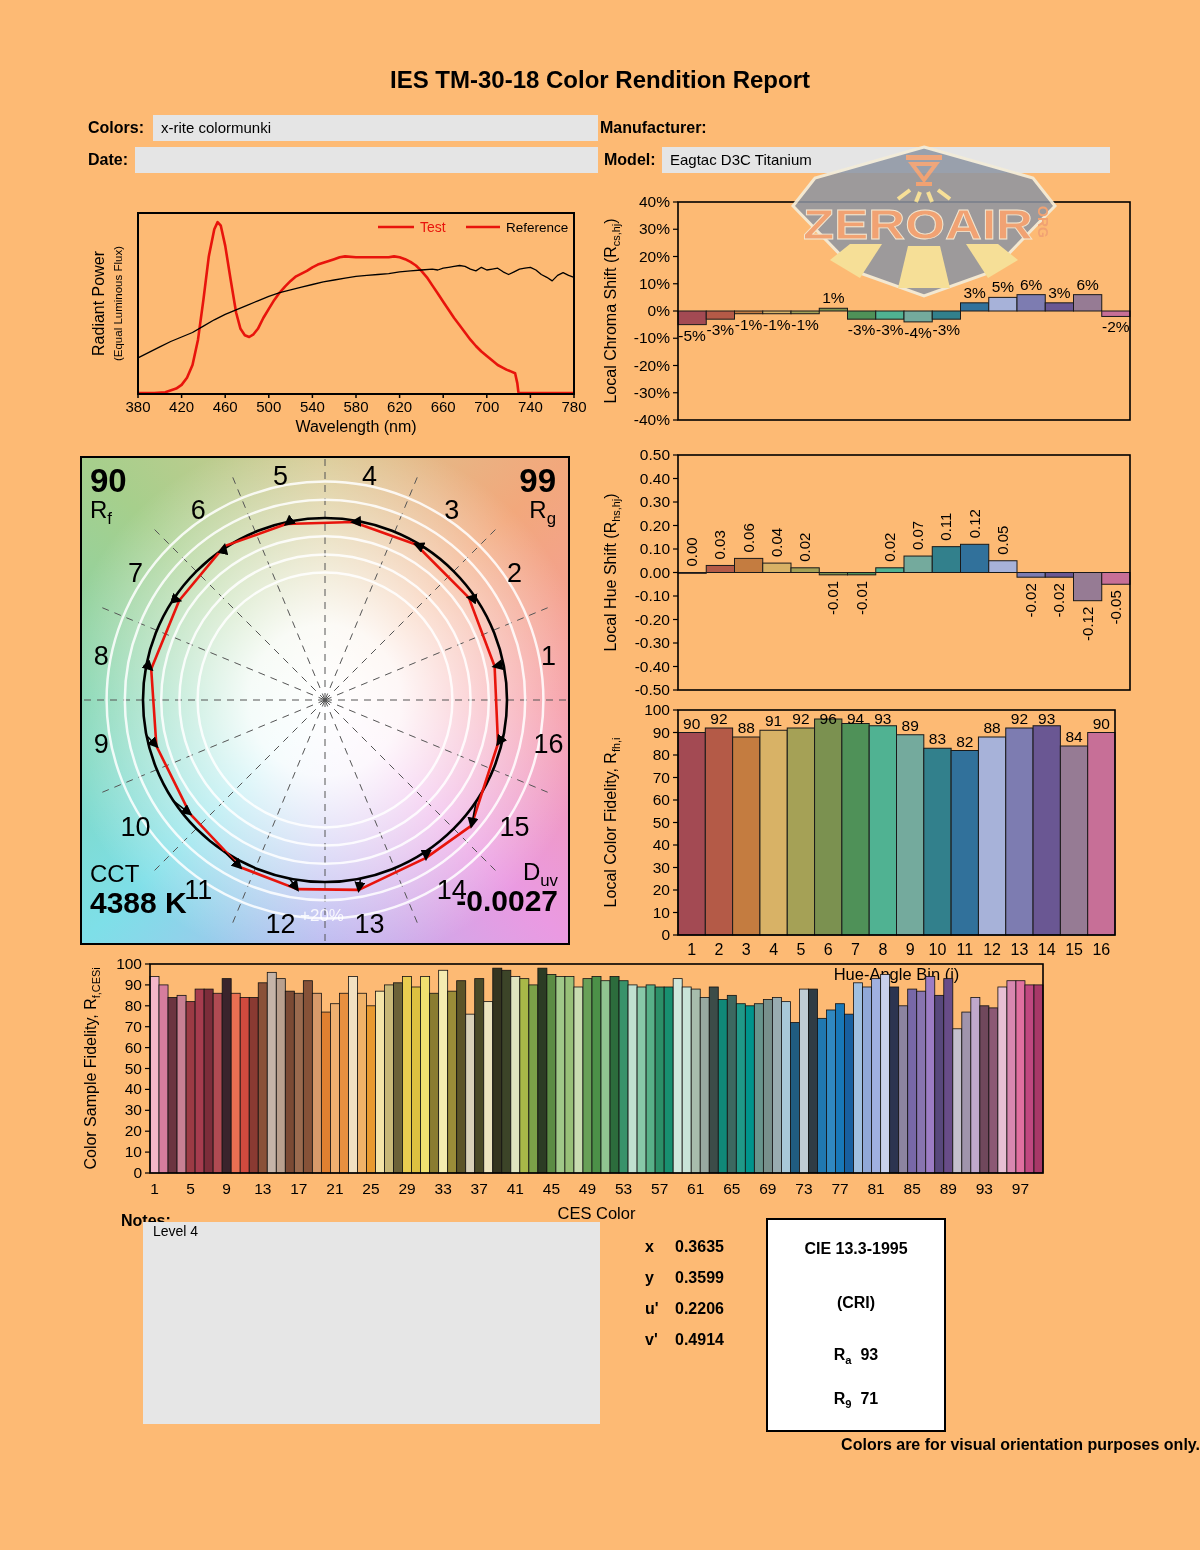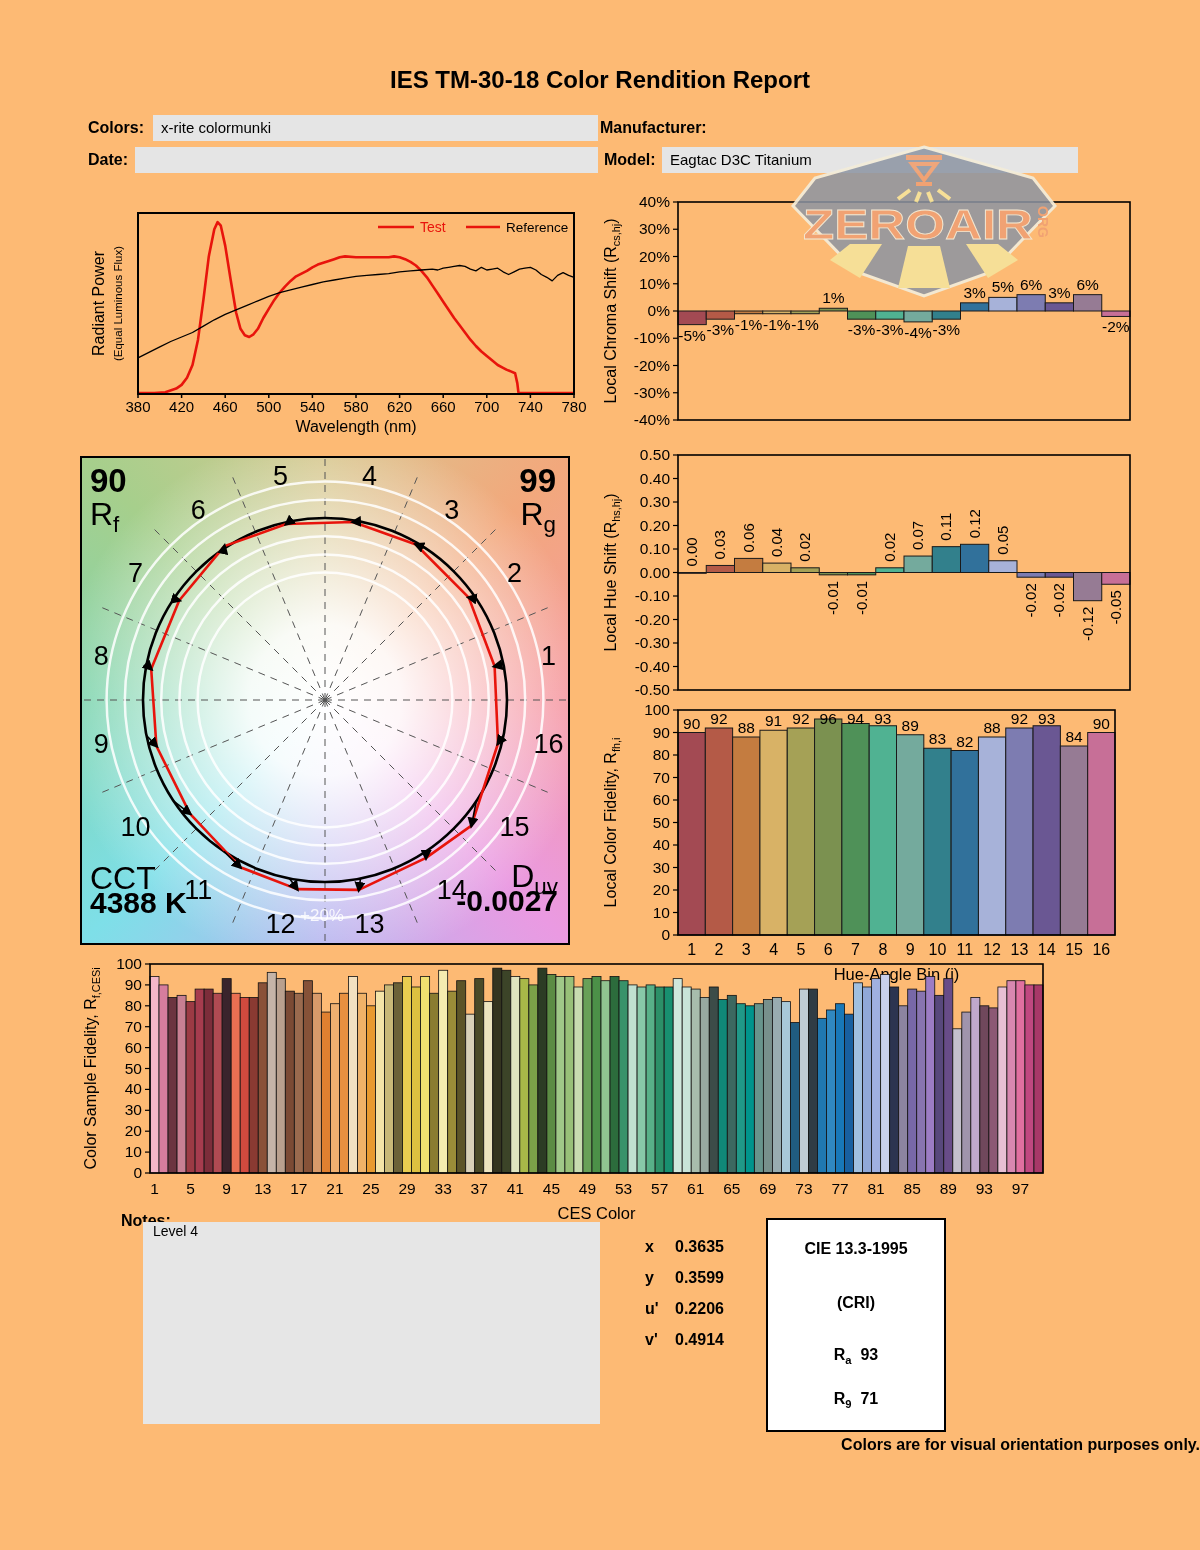--- a/index.html
+++ b/index.html
@@ -9,21 +9,21 @@
   .title{left:0;top:66px;width:1200px;text-align:center;font-size:24px;font-weight:bold;}
   .field-label{font-size:16px;font-weight:bold;}
   .field-box{background:#e5e5e5;height:26px;font-size:15px;line-height:26px;padding-left:8px;box-sizing:border-box;}
   sub{font-size:70%;}
   .square{left:80px;top:456px;width:490px;height:489px;border:2px solid #000;box-sizing:border-box;overflow:hidden;
     background:
       radial-gradient(circle at 50% 50%, rgba(255,255,255,1) 0%, rgba(255,255,255,.92) 22%, rgba(255,255,255,.55) 45%, rgba(255,255,255,0) 78%),
       conic-gradient(from 0deg,#d8c890 0deg,#f2a87c 45deg,#f699a2 90deg,#ea9ae2 135deg,#b7b5ef 180deg,#7edfe8 225deg,#80d5b0 270deg,#a6cf8c 315deg,#d8c890 360deg);}
   .corner{position:absolute;line-height:1;}
   .big-num{font-size:33px;font-weight:bold;}
-  .mid-txt{font-size:32px;}
+  .mid-txt{font-size:24px;}
   .big-val{font-size:30px;font-weight:bold;}
   .ring-label{position:absolute;color:rgba(255,255,255,.85);font-size:17px;}
   .notes-box{background:#e6e6e6;}
   .cri-box{border:2px solid #000;background:#fff;text-align:center;}
   .cri-line{font-size:16px;font-weight:bold;text-align:center;}
   .footer{font-size:16px;font-weight:bold;text-align:right;}
   svg text{font-family:"Liberation Sans", sans-serif;}
   .chroma-row{display:flex;font-size:16px;font-weight:bold;margin-bottom:13px;}
   .chroma-row .lab{width:30px;}
 </style>
@@ -34,21 +34,21 @@
 
   <div class="abs title">IES TM-30-18 Color Rendition Report</div>
 
   <div class="abs field-label" style="left:88px;top:119px;">Colors:</div>
   <div class="abs field-box" style="left:153px;top:115px;width:445px;">x-rite colormunki</div>
   <div class="abs field-label" style="left:600px;top:119px;">Manufacturer:</div>
 
   <div class="abs field-label" style="left:88px;top:151px;">Date:</div>
   <div class="abs field-box" style="left:135px;top:147px;width:463px;"></div>
   <div class="abs field-label" style="left:604px;top:151px;">Model:</div>
-  <div class="abs field-box" style="left:662px;top:147px;width:416px;">Eagtac D3C Titanium</div>
+  <div class="abs field-box" style="left:662px;top:147px;width:448px;">Eagtac D3C Titanium</div>
 
   <svg id="spd-svg" class="abs" style="left:86px;top:200px;" width="500" height="245" viewBox="0 0 500 245">
       <polyline points="52.0,193.1 68.3,193.1 79.3,192.2 90.2,188.6 95.6,184.9 101.0,177.7 106.5,165.0 112.0,139.7 117.4,99.9 122.8,56.4 128.3,29.3 131.6,22.1 134.8,25.7 139.2,45.6 144.7,80.0 150.1,112.5 154.5,128.8 158.8,135.2 163.2,137.0 167.5,134.3 171.9,128.8 177.3,118.0 182.8,108.9 188.3,99.9 193.7,92.6 199.2,86.3 204.6,80.9 210.1,76.3 215.5,73.6 220.9,70.9 226.4,67.3 231.8,64.6 237.3,62.8 242.8,61.0 248.2,59.2 253.7,57.3 259.1,56.4 270.0,57.3 280.9,57.3 291.8,57.3 302.7,57.3 308.1,56.4 313.6,57.3 319.1,59.2 324.5,61.9 329.9,65.5 335.4,70.9 340.9,77.3 346.3,85.4 351.8,93.5 357.2,101.7 362.6,109.8 368.1,118.0 373.6,125.2 379.0,132.5 384.4,139.7 389.9,146.0 395.4,151.5 400.8,156.0 406.3,160.5 411.7,165.0 417.1,167.8 420.4,169.6 424.8,171.4 429.1,173.2 431.3,183.1 432.4,192.2 433.5,193.1 488.0,193.1" fill="none" stroke="#e8140c" stroke-width="2.6" stroke-linejoin="round"></polyline>
       <polyline points="52.0,157.8 62.9,152.4 73.8,146.9 84.7,141.5 95.6,137.0 106.5,132.5 117.4,126.1 128.3,119.8 139.2,114.4 150.1,109.8 161.0,105.3 171.9,100.8 182.8,96.3 193.7,92.6 204.6,89.9 215.5,87.2 226.4,84.5 237.3,81.8 248.2,80.0 259.1,78.2 270.0,76.3 280.9,75.4 291.8,74.5 302.7,73.6 313.6,71.8 324.5,70.9 335.4,70.0 346.3,69.1 351.8,70.0 357.2,68.2 362.6,67.3 368.1,66.4 373.6,65.5 379.0,66.4 384.4,69.1 389.9,70.9 395.4,67.3 400.8,70.0 406.3,69.1 411.7,68.2 417.1,71.8 422.6,74.5 428.1,71.8 433.5,69.1 438.9,68.2 444.4,67.3 449.9,70.0 455.3,74.5 460.8,77.3 466.2,80.9 471.6,75.4 477.1,72.7 482.6,75.4 488.0,77.3" fill="none" stroke="#000000" stroke-width="1.3" stroke-linejoin="round"></polyline>
       <rect x="52" y="13" width="436" height="181" fill="none" stroke="#000" stroke-width="2"></rect>
       <line x1="52" y1="194" x2="52" y2="198" stroke="#000" stroke-width="1.5"></line>
       <text x="52" y="212" font-size="15" text-anchor="middle" fill="#000">380</text>
       <line x1="95.6" y1="194" x2="95.6" y2="198" stroke="#000" stroke-width="1.5"></line>
       <text x="95.6" y="212" font-size="15" text-anchor="middle" fill="#000">420</text>
       <line x1="139.2" y1="194" x2="139.2" y2="198" stroke="#000" stroke-width="1.5"></line>

